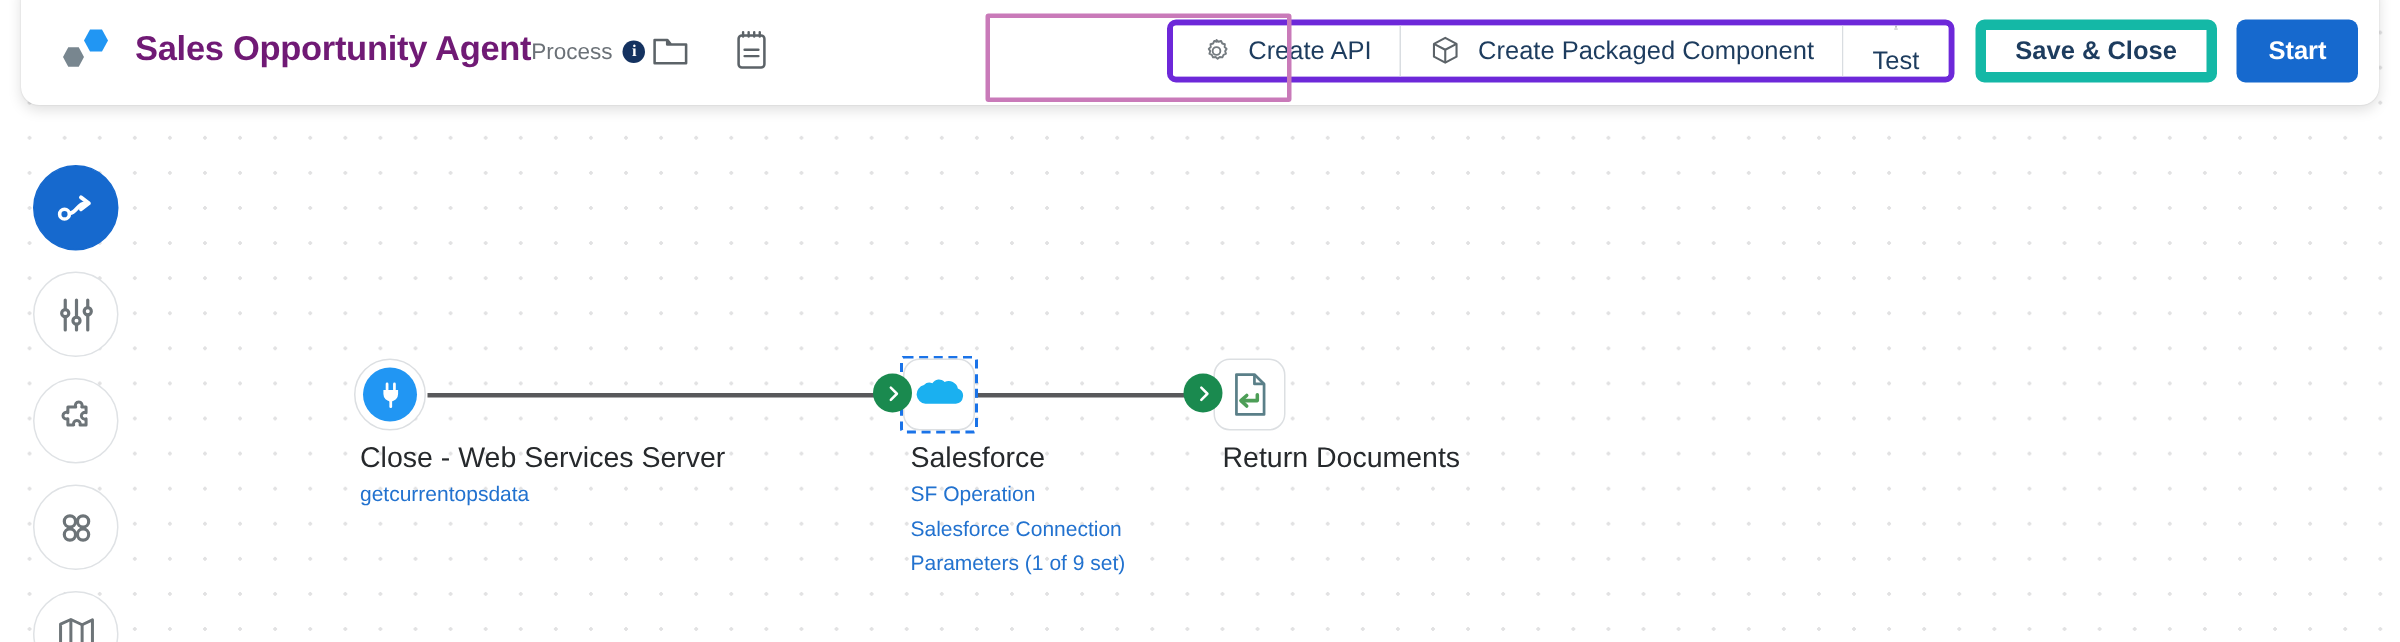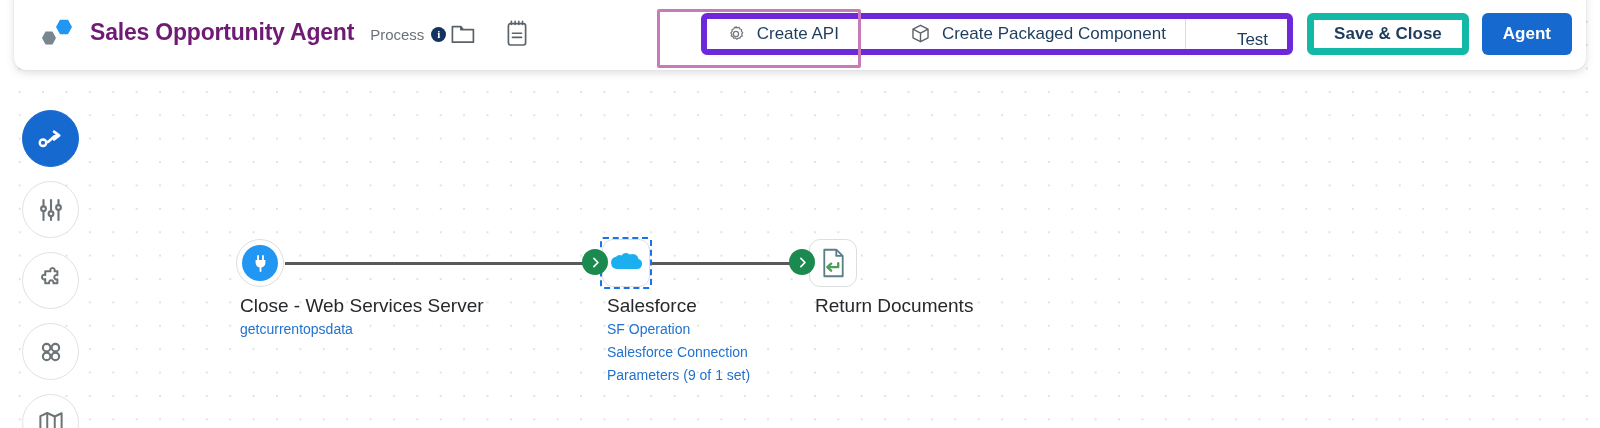--- a/index.html
+++ b/index.html
@@ -57,21 +57,20 @@
     font-weight: bold;
     color: #701a75;
     margin-left: 16px;
     margin-top: 9px;
     white-space: nowrap;
     letter-spacing: -0.2px;
   }
   .subtype-txt {
     font-size: 15px;
     color: #6b7177;
-    margin-left: 16px;
     margin-top: 12px;
     white-space: nowrap;
   }
   .info-badge {
     width: 15px; height: 15px;
     border-radius: 50%;
     background: #143260;
     color: #fff;
     font-size: 11px;
     font-weight: bold;
@@ -103,27 +102,26 @@
     border-radius: 2px;
     pointer-events: none;
     z-index: 5;
   }
 
   
   .btn-group {
     display: flex;
     align-items: stretch;
     height: 42px;
-    border: 6px solid #6d28d9;
+    border: 4px solid #6d28d9;
     border-radius: 6px;
     overflow: hidden;
     margin-top: 11px;
     background: #fff;
     flex: 0 0 auto;
-    gap: 32px;
   }
   .grp-btn {
     display: flex;
     align-items: center;
     gap: 11px;
     padding: 0 19px;
     font-size: 17px;
     color: #1d3c5e;
     background: #fff;
     border: none;
@@ -343,21 +341,21 @@
   <div class="sel-ring" style="left:600px; top:237px; width:52px; height:52px;"></div>
   <div class="node-square" style="left:602px; top:239px;">
     <svg width="34" height="26" viewBox="0 0 40 28">
       <path d="M14.8 5.2 a6 6 0 0 1 9.6 -1.1 a7.4 7.4 0 0 1 10.4 5.1 a6.2 6.2 0 0 1 -1.6 12 H9.4 A7.4 7.4 0 0 1 8.2 6.6 a6 6 0 0 1 6.6 -1.4 z" fill="#1ab0f0"></path>
     </svg>
   </div>
   <div class="node-labels" style="left:607px; top:293px;">
     <div class="node-title">Salesforce</div>
     <div class="node-link">SF Operation</div>
     <div class="node-link">Salesforce Connection</div>
-    <div class="node-link">Parameters (9 of 1 set)</div>
+    <div class="node-link">Parameters (1 of 9 set)</div>
   </div>
 
   <div class="green-arrow" style="left:789px; top:249px;">
     <svg width="13" height="13" viewBox="0 0 24 24">
       <path d="M9 4.5 L16.5 12 L9 19.5" fill="none" stroke="#fff" stroke-width="3.1" stroke-linecap="round" stroke-linejoin="round"></path>
     </svg>
   </div>
 
   <div class="node-square" style="left:809px; top:239px;">
     <svg width="27" height="30" viewBox="0 0 24 28">
@@ -423,18 +421,18 @@
 
       <button class="grp-btn">
         <svg width="20" height="21" viewBox="0 0 24 24">
           <path d="M9.4 3.2 h5.2 M10.4 3.2 V10 L4.6 20.4 h14.8 L13.6 10 V3.2" fill="none" stroke="#5c6368" stroke-width="1.6" stroke-linejoin="round" stroke-linecap="round"></path>
         </svg>
         <span>Test</span>
       </button>
     </div>
 
     <button class="plain-btn">Save &amp; Close</button>
-    <button class="primary-btn">Agent</button>
+    <button class="primary-btn">Start</button>
   </div>
 
   <div id="create-api-highlight"></div>
 
 </div>
 
 </body></html>

